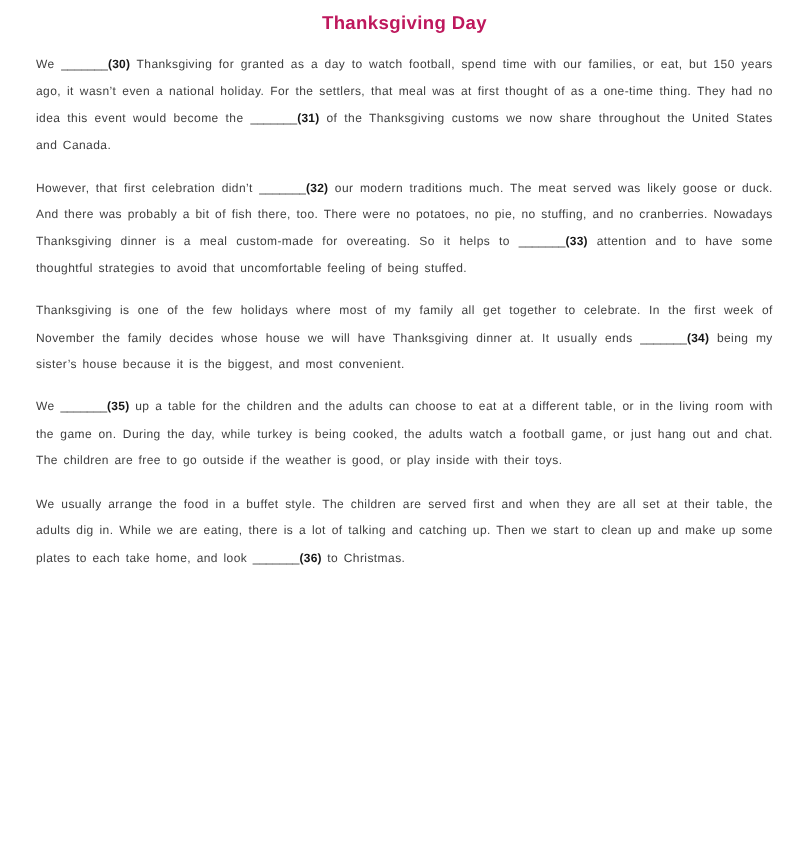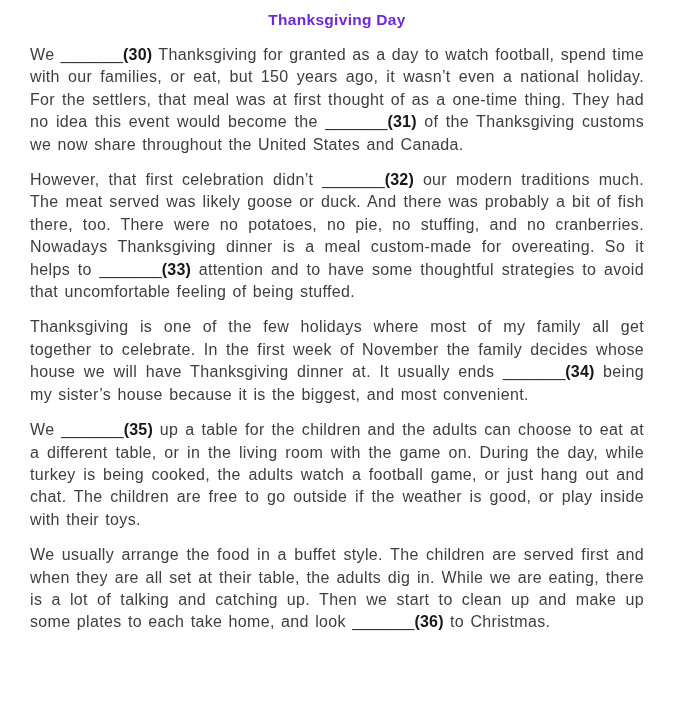--- a/index.html
+++ b/index.html
@@ -10,28 +10,28 @@
     padding: 10px 30px 0 30px;
     overflow: hidden;
     background: #ffffff;
     font-family: "Liberation Sans", sans-serif;
   }
   .title {
     margin: 0 0 14px 0;
     text-align: center;
     font-size: 15.5px;
     font-weight: 700;
-    color: #6d28d9;
+    color: #be185d;
     letter-spacing: 0.3px;
     line-height: 20px;
   }
   .para {
     margin: 0 0 13px 0;
     text-align: justify;
-    font-size: 16px;
+    font-size: 10px;
     line-height: 22.4px;
     color: #3e3e3e;
     letter-spacing: 0.35px;
     word-spacing: 1.5px;
   }
   .blank { white-space: nowrap; }
   .blank-line {
     color: #2a2a2a;
     letter-spacing: 0;
     word-spacing: 0;

